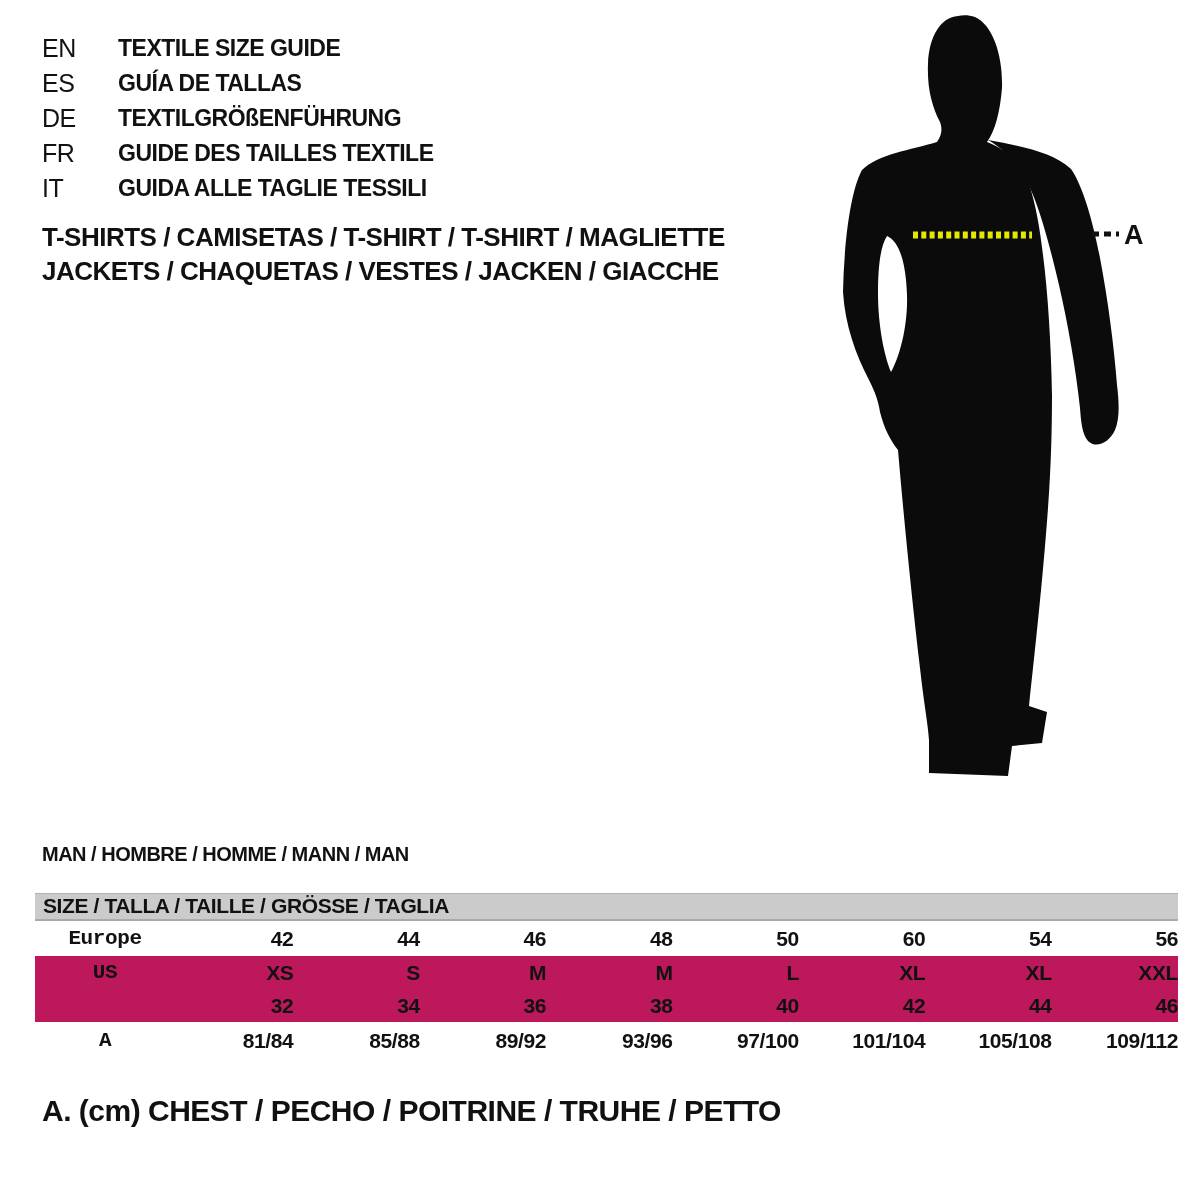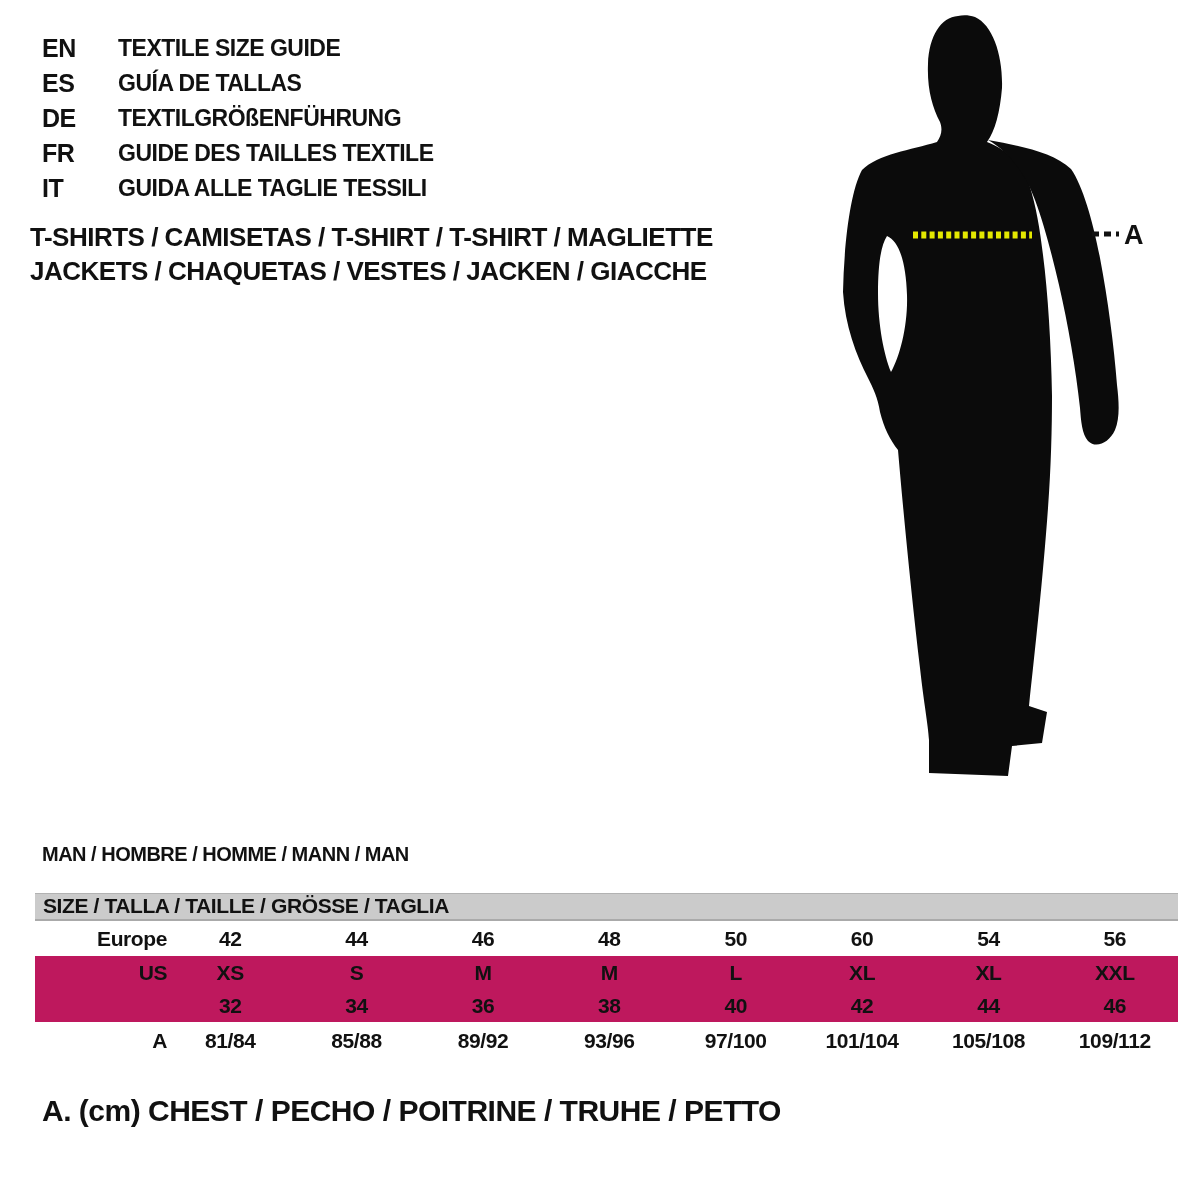--- a/index.html
+++ b/index.html
@@ -10,26 +10,26 @@
     width: 1200px; height: 1200px;
     position: relative;
     overflow: hidden;
   }
   .canvas { position: absolute; inset: 0; width: 1200px; height: 1200px; background: #ffffff; }
 
   
   .lang-list { position: absolute; left: 42px; top: 31px; }
   .lang-row { display: flex; height: 35px; align-items: center; }
   .lang-code {
-    width: 76px; font-size: 25px; font-weight: 700; letter-spacing: -0.5px;
+    width: 76px; font-size: 25px; font-weight: 400; letter-spacing: -0.5px;
   }
   .lang-label { font-size: 23px; font-weight: 700; letter-spacing: -0.5px; }
 
   
-  .product-lines { position: absolute; left: 30px; top: 220px; }
+  .product-lines { position: absolute; left: 42px; top: 220px; }
   .product-line { font-size: 26px; font-weight: 700; letter-spacing: -0.5px; line-height: 34px; }
 
   
   .man-figure { position: absolute; left: 820px; top: 8px; width: 340px; height: 782px; }
   .man-figure svg { display: block; width: 100%; height: 100%; }
   .measure-label-text {
     font-family: "Liberation Sans", sans-serif;
     font-size: 27px; font-weight: 700;
   }
 
@@ -46,22 +46,22 @@
     border-top: 1px solid #b2b2b2; border-bottom: 2px solid #aaaaaa;
     display: flex; padding-left: 8px;
     font-size: 21px; font-weight: 700; letter-spacing: -0.4px;
   }
   .t-row {
     display: grid;
     grid-template-columns: 132px repeat(8, 1fr);
     align-items: center;
     font-size: 21px; font-weight: 700; letter-spacing: -0.4px;
   }
-  .t-row .row-label { padding-left: 8px; text-align: right; }
-  .t-row .cell { text-align: center; }
+  .t-row .row-label { padding-left: 8px; text-align: center; font-family: Liberation Mono, monospace; }
+  .t-row .cell { text-align: right; }
   .row-europe { height: 35px; background: #ffffff; }
   .band { background: #be185d; }
   .row-us { height: 33px; }
   .row-num { height: 33px; }
   .row-a { height: 37px; background: #ffffff; }
 
   
   .footnote {
     position: absolute; left: 42px; top: 1094px;
     font-size: 30px; font-weight: 700; letter-spacing: -0.5px;

